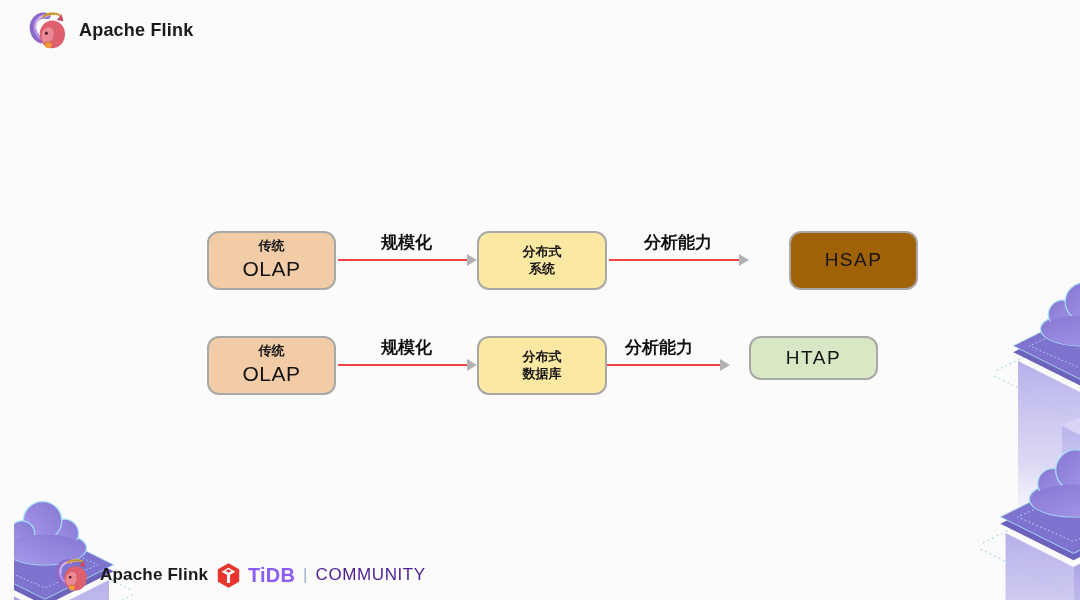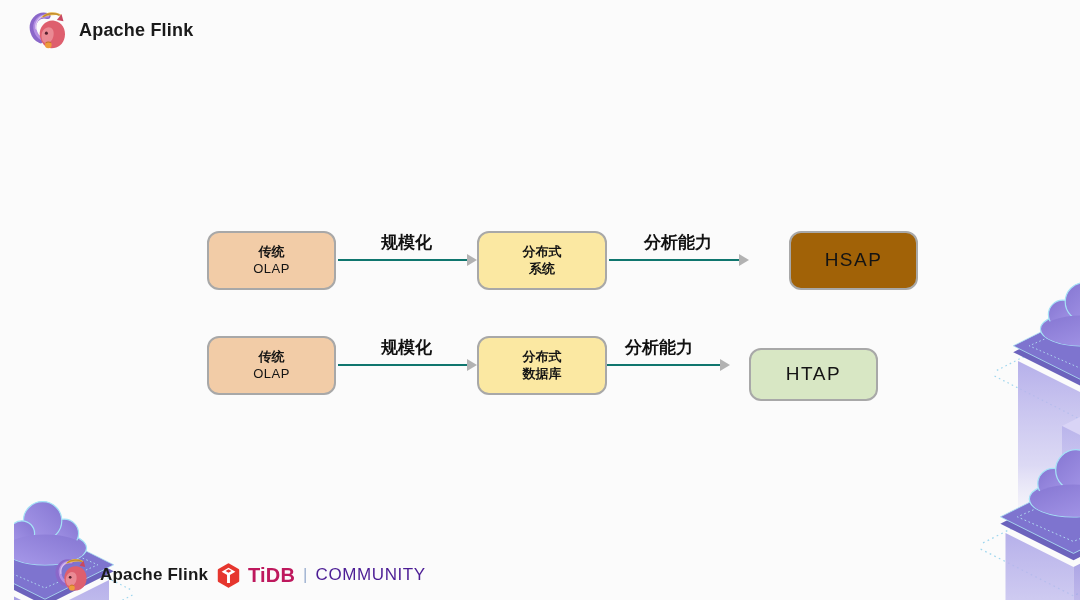--- a/index.html
+++ b/index.html
@@ -14,37 +14,37 @@
   
   .brand { position:absolute; display:flex; align-items:center; gap:9px; z-index:4; }
   .brand-text { font-size:18px; font-weight:700; color:#1a1a1a; letter-spacing:.2px; }
   .header-brand { left:14px; top:7px; height:46px; }
   .footer-brand { left:40px; top:554px; height:42px; }
   .logo-lg { width:42px; height:45px; }
   .logo-sm { width:37px; height:40px; }
 
   .tidb-group { position:absolute; left:202px; top:560px; height:30px; display:flex; align-items:center; gap:7px; z-index:4; }
   .tidb-mark { width:25px; height:25px; }
-  .tidb-word { font-size:20px; font-weight:700; color:#be185d; letter-spacing:.2px; }
+  .tidb-word { font-size:20px; font-weight:700; color:#8b5cf6; letter-spacing:.2px; }
   .tidb-sep { font-size:17px; color:#9db1d0; font-weight:400; padding:0 1px; }
   .tidb-comm { font-size:17px; font-weight:500; color:#4c1d95; letter-spacing:.6px; }
 
   
   .title { position:absolute; top:40px; left:0; width:100%; text-align:center;
            font-size:38px; font-weight:700; color:#1a1a1a; letter-spacing:1px; z-index:3; }
 
   
   .node { position:absolute; display:flex; flex-direction:column; align-items:center; justify-content:center;
           border:2.5px solid #a8a8a8; border-radius:12px; z-index:3; color:#141414; }
   .node .l-cjk { font-size:13px; font-weight:700; line-height:1.3; }
-  .node .l-latin { font-size:13px; font-weight:400; line-height:1.3; letter-spacing:.5px; }
+  .node .l-latin { font-size:21px; font-weight:400; line-height:1.3; letter-spacing:.5px; }
   .node.single .l-cjk { font-weight:500; letter-spacing:1.5px; font-size:19px; }
 
   
-  .arrow { position:absolute; height:0; border-top:2px solid #0f766e; z-index:2; }
+  .arrow { position:absolute; height:0; border-top:2px solid #ef4444; z-index:2; }
   .arrow::after { content:""; position:absolute; right:-2px; top:-7px; width:0; height:0;
                   border-left:10px solid #b2b2b2; border-top:6px solid transparent; border-bottom:6px solid transparent; }
   .arrow-label { position:absolute; left:50%; bottom:7px; transform:translateX(-50%);
                  font-size:17px; font-weight:700; color:#111; white-space:nowrap; }
 </style>
 </head>
 <body>
 
 <svg width="0" height="0" style="position:absolute" aria-hidden="true">
   <defs>
@@ -150,21 +150,21 @@
   <div class="arrow" style="left:324px; top:364px; width:137px">
     <span class="arrow-label">规模化</span>
   </div>
   <div class="node" style="left: 463px; top: 336px; width: 130px; height: 59px; background: rgb(251, 232, 162);">
     <span class="l-cjk">分布式</span>
     <span class="l-cjk">数据库</span>
   </div>
   <div class="arrow" style="left:576px; top:364px; width:138px">
     <span class="arrow-label">分析能力</span>
   </div>
-  <div class="node single" style="left: 735px; top: 348px; width: 129px; height: 53px; background: rgb(216, 231, 196);">
+  <div class="node single" style="left: 735px; top: 336px; width: 129px; height: 44px; background: rgb(216, 231, 196);">
     <span class="l-cjk">HTAP</span>
   </div>
 
   <div class="brand footer-brand">
     <svg class="logo-sm" viewBox="0 0 64 64">
         <use href="#flink-squirrel"></use>
       </svg>
     <span class="brand-text" style="font-size:17px">Apache Flink</span>
   </div>
   <div class="tidb-group">

